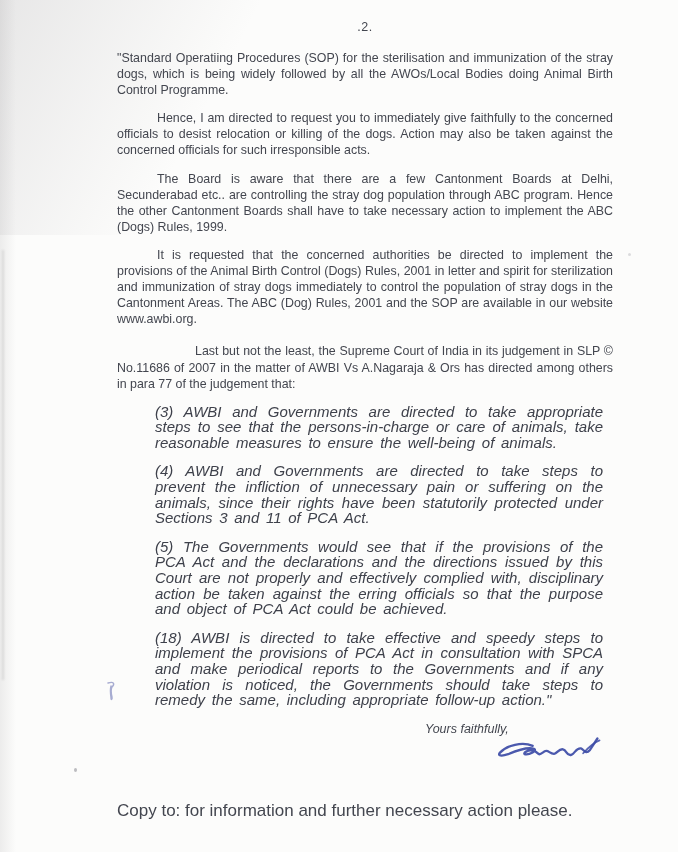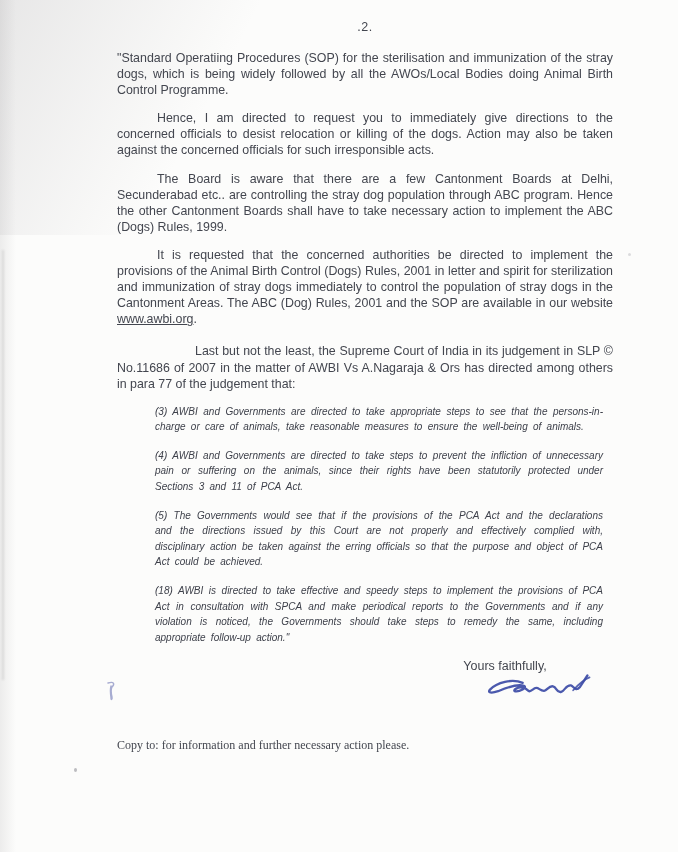--- a/index.html
+++ b/index.html
@@ -37,67 +37,68 @@
   }
   .pagenum{
     text-align:center;font-size:12.5px;margin:0 0 16px 0;letter-spacing:.5px;
   }
   p.body{
     font-size:12.4px;line-height:16.1px;text-align:justify;
     margin:0 0 12px 0;
   }
   p.indent1{text-indent:40px;}
   p.indent2{text-indent:78px;margin-top:16px;}
-  .weblink{text-decoration:underline;color:inherit;cursor:pointer;}
+  .weblink{color:inherit;cursor:pointer;}
   .quote{
     font-style:italic;
-    font-size:10px;line-height:15.6px;text-align:justify;
+    font-size:15px;line-height:15.6px;text-align:justify;
     word-spacing:2.5px;
     margin:0 0 13px 38px;padding-right:10px;
     color:#3e414b;
   }
   .final-line{margin-top:2px;margin-bottom:8px;}
 
   .closing{
-    width:180px;margin-left:auto;margin-right:18px;
-    text-align:center;font-size:12.5px;line-height:16px;
+    width:180px;margin-left:auto;margin-right:8px;
+    text-align:left;font-size:12.5px;line-height:16px;
     position:relative;
+    font-style:italic;
   }
   .closing .sig-wrap{height:30px;position:relative;}
   .closing svg.signature{
     position:absolute;right:0px;top:-2px;
     transform:rotate(-3deg);
   }
   .ink-mark{
     position:absolute;left:-12px;top:660px;opacity:.65;
   }
 
   .copyto{
-    font-size:12px;margin:34px 0 0 0;font-family:Liberation Serif, serif;
+    font-size:17px;margin:34px 0 0 0;
   }
 </style>
 </head>
 <body>
 
 <div class="page">
 
   <div class="shadow-tl"></div>
   <div class="edge-left"></div>
   <div class="edge-streak"></div>
   <div class="speck s1"></div>
   <div class="speck s2"></div>
   <div class="speck s3"></div>
 
   <div class="content">
 
     <div class="pagenum">.2.</div>
 
     <p class="body">"Standard Operatiing Procedures (SOP) for the sterilisation and immunization of the stray dogs, which is being widely followed by all the AWOs/Local Bodies doing Animal Birth Control Programme.</p>
 
-    <p class="body indent1">Hence, I am directed to request you to immediately give directions to the concerned officials to desist relocation or killing of the dogs. Action may also be taken against the concerned officials for such irresponsible acts.</p>
+    <p class="body indent1">Hence, I am directed to request you to immediately give faithfully to the concerned officials to desist relocation or killing of the dogs. Action may also be taken against the concerned officials for such irresponsible acts.</p>
 
     <p class="body indent1">The Board is aware that there are a few Cantonment Boards at Delhi, Secunderabad etc.. are controlling the stray dog population through ABC program. Hence the other Cantonment Boards shall have to take necessary action to implement the ABC (Dogs) Rules, 1999.</p>
 
     <p class="body indent1">
       <span>It is requested that the concerned authorities be directed to implement the provisions of the Animal Birth Control (Dogs) Rules, 2001 in letter and spirit for sterilization and immunization of stray dogs immediately to control the population of stray dogs in the Cantonment Areas. The ABC (Dog) Rules, 2001 and the SOP are available in our website </span><span class="weblink">www.awbi.org</span><span>.</span>
     </p>
 
     <p class="body indent2">Last but not the least, the Supreme Court of India in its judgement in SLP © No.11686 of 2007 in the matter of AWBI Vs A.Nagaraja &amp; Ors has directed among others in para 77 of the judgement that:</p>
 
     <p class="quote">(3) AWBI and Governments are directed to take appropriate steps to see that the persons-in-charge or care of animals, take reasonable measures to ensure the well-being of animals.</p>

